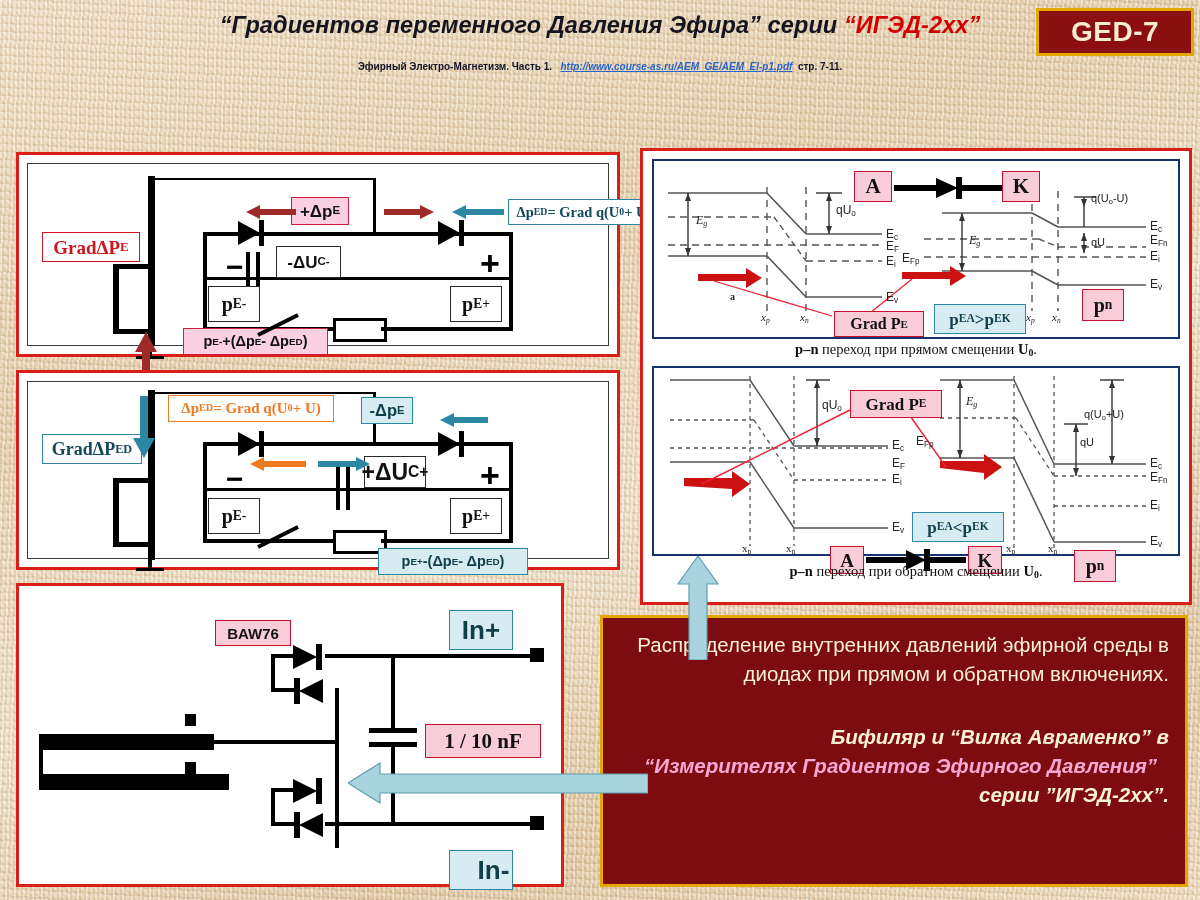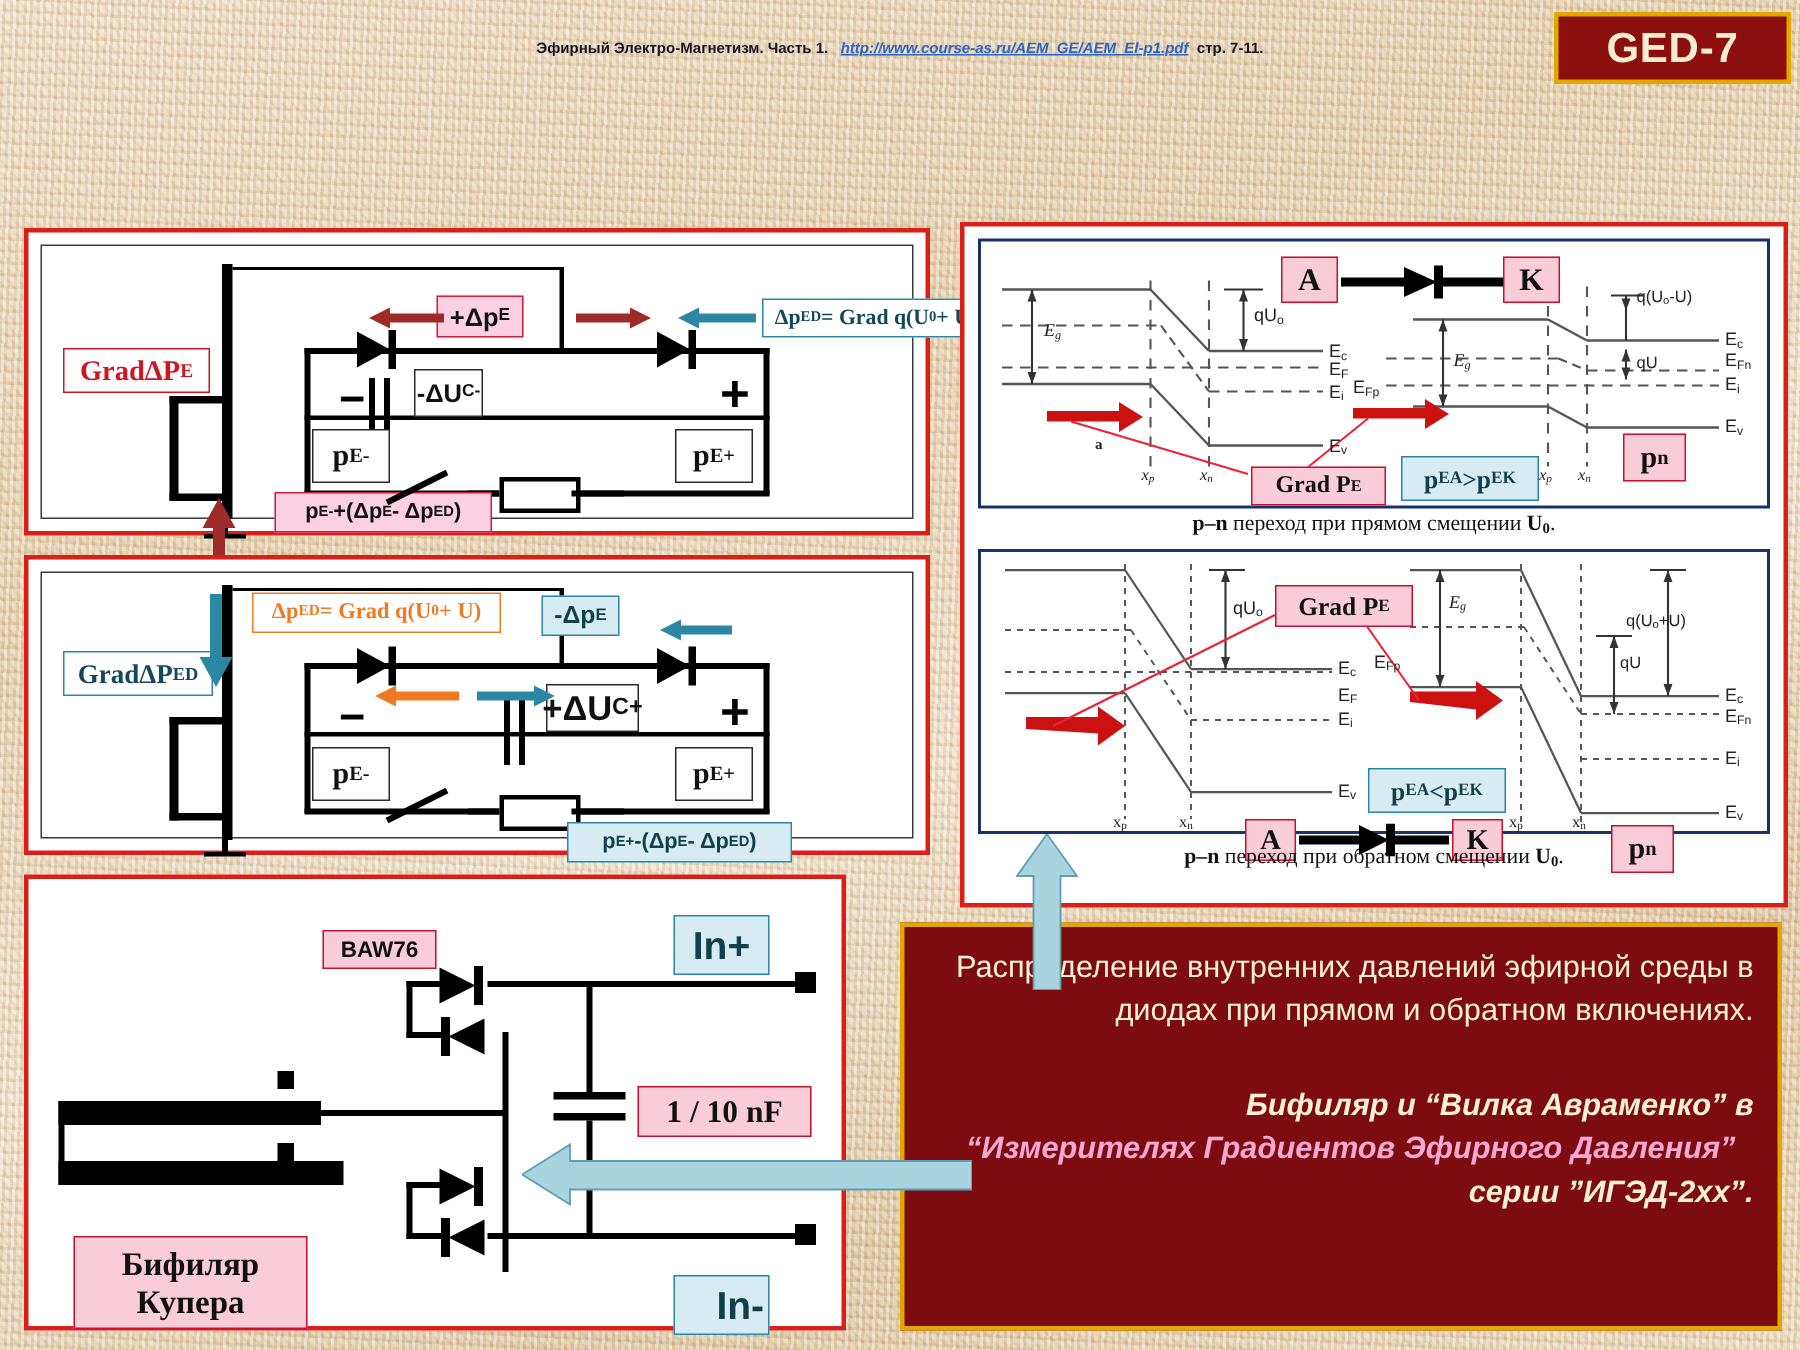--- a/index.html
+++ b/index.html
@@ -95,20 +95,23 @@
 
   
   .tealarrow{position:absolute;z-index:3;}
 </style>
 </head>
 <body>
 
 <div id="bg"></div>
 
 <div id="header" class="lay">
+  <div class="title-line" id="title2">
+    <span>“Градиентов переменного Давления Эфира”</span><span> серии </span><span class="t-red">“ИГЭД-2хх”</span>
+  </div>
   <div id="subline">
     <span>Эфирный Электро-Магнетизм.  Часть 1.</span>
     &nbsp;&nbsp;<span class="lnk">http://www.course-as.ru/AEM_GE/AEM_El-p1.pdf</span>
     &nbsp;<span>стр. 7-11.</span>
   </div>
 </div>
 <div id="ged">GED-7</div>
 
 <div class="redpanel" id="panelTL" style="left:16px;top:152px;width:604px;height:205px;">
   <div class="innerframe">
@@ -177,21 +180,21 @@
       <span>+Δp</span>
         <sub>E</sub>
     </div>
     <div class="lbl lbl-bluetx serif" style="left:480px;top:35px;width:152px;height:26px;font-size:14.5px;">
       <span>Δp</span>
         <sub>ED</sub>
         <span> = Grad q(U</span>
         <sub>0</sub>
         <span> + U)</span>
     </div>
-    <div class="lbl lbl-white sans" style="left:248px;top:82px;width:46px;height:32px;font-size:17px;">
+    <div class="lbl lbl-white sans" style="left:248px;top:82px;width:65px;height:32px;font-size:17px;">
       <span>-ΔU</span>
         <sub>C-</sub>
     </div>
     <div class="lbl lbl-white serif" style="left:180px;top:122px;width:52px;height:36px;font-size:20px;">
       <span>p</span>
         <sub>E-</sub>
     </div>
     <div class="lbl lbl-white serif" style="left:422px;top:122px;width:52px;height:36px;font-size:20px;">
       <span>p</span>
         <sub>E+</sub>
@@ -552,24 +555,20 @@
 
     <div class="wire" style="left:366px;top:62px;width:4px;height:74px;"></div>
     <div class="wire" style="left:344px;top:136px;width:48px;height:5px;"></div>
     <div class="wire" style="left:344px;top:150px;width:48px;height:5px;"></div>
     <div class="wire" style="left:366px;top:155px;width:4px;height:78px;"></div>
 
     <div class="lbl lbl-pink sans" style="left:190px;top:28px;width:76px;height:26px;font-size:15px;">BAW76</div>
     <div class="lbl lbl-blue sans" style="left:424px;top:18px;width:64px;height:40px;font-size:26px;">In+</div>
     <div class="lbl lbl-blue sans" style="left:424px;top:258px;width:64px;height:40px;font-size:26px;padding-left:25px;">In-</div>
     <div class="lbl lbl-pink serif" style="left:400px;top:132px;width:116px;height:34px;font-size:21px;">1 / 10 nF</div>
-    <div class="lbl lbl-pink serif" style="left:24px;top:232px;width:156px;height:62px;font-size:22px;flex-direction:column;line-height:1.15;">
-      <span>Бифиляр</span>
-      <span>Купера</span>
-    </div>
   </div>
 </div>
 
 <svg class="tealarrow" style="left:677px;top:556px;" width="42" height="104" viewBox="0 0 42 104">
   <polygon points="21,0 41,28 30,28 30,104 12,104 12,28 1,28" fill="#a9d3de" stroke="#5e9fb0" stroke-width="1.2"></polygon>
 </svg>
 
 <svg class="tealarrow" style="left:348px;top:762px;" width="300" height="42" viewBox="0 0 300 42">
   <polygon points="0,21 32,1 32,12 300,12 300,31 32,31 32,41" fill="#a9d3de" stroke="#5e9fb0" stroke-width="1.2"></polygon>
 </svg>

